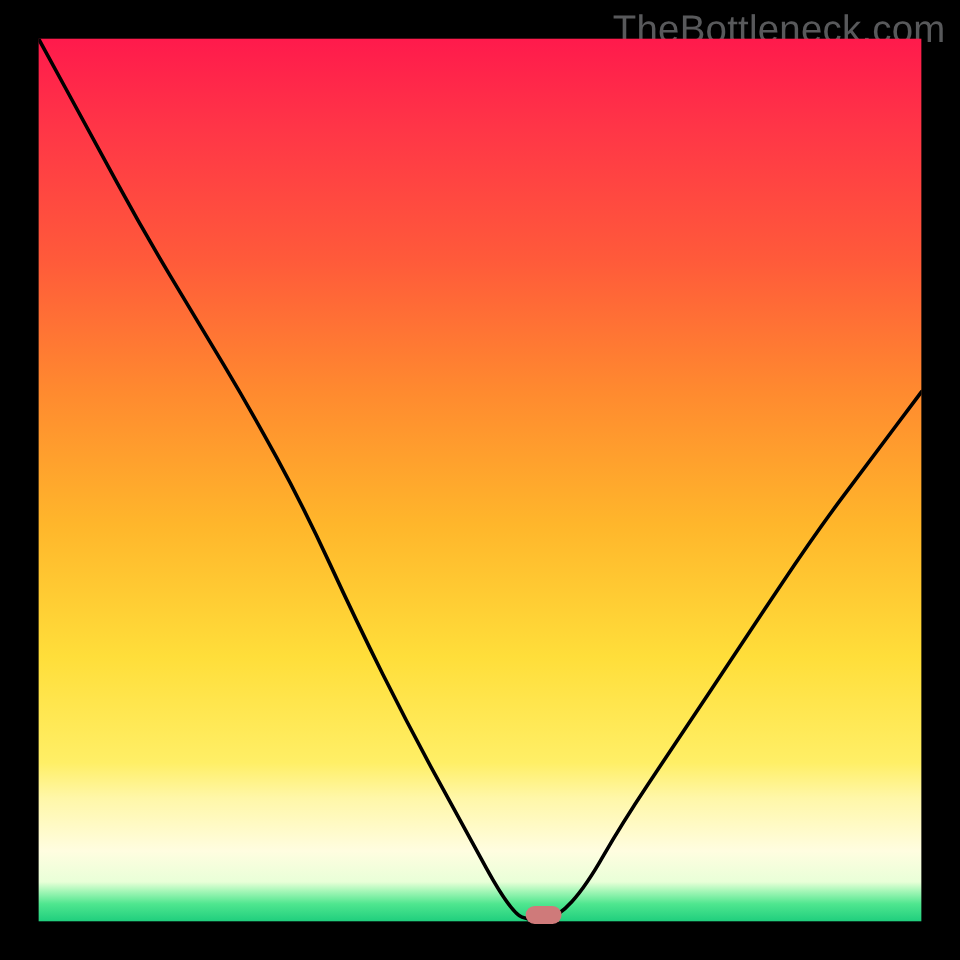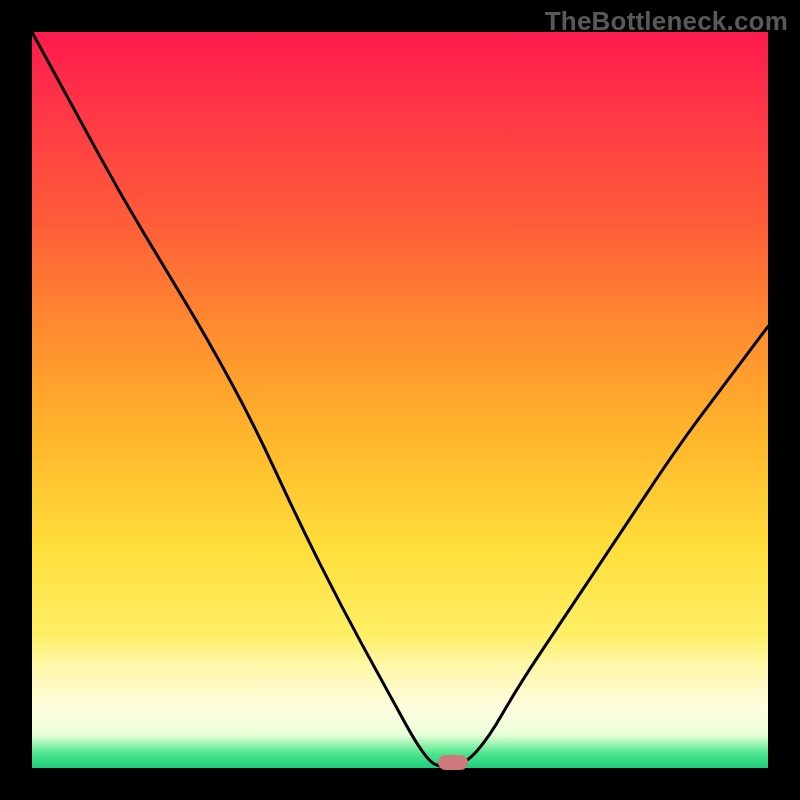--- a/index.html
+++ b/index.html
@@ -14,22 +14,22 @@
     position: relative;
     width: 800px;
     height: 800px;
     background: #000;
   }
   .watermark {
     position: absolute;
     top: 6px;
     right: 12px;
     font-family: Arial, Helvetica, sans-serif;
-    font-size: 26px;
-    font-weight: 700;
+    font-size: 32px;
+    font-weight: 400;
     color: #58595b;
     letter-spacing: 0.2px;
   }
   svg.plot {
     position: absolute;
     top: 32px;
     left: 32px;
   }
   .marker {
     position: absolute;

